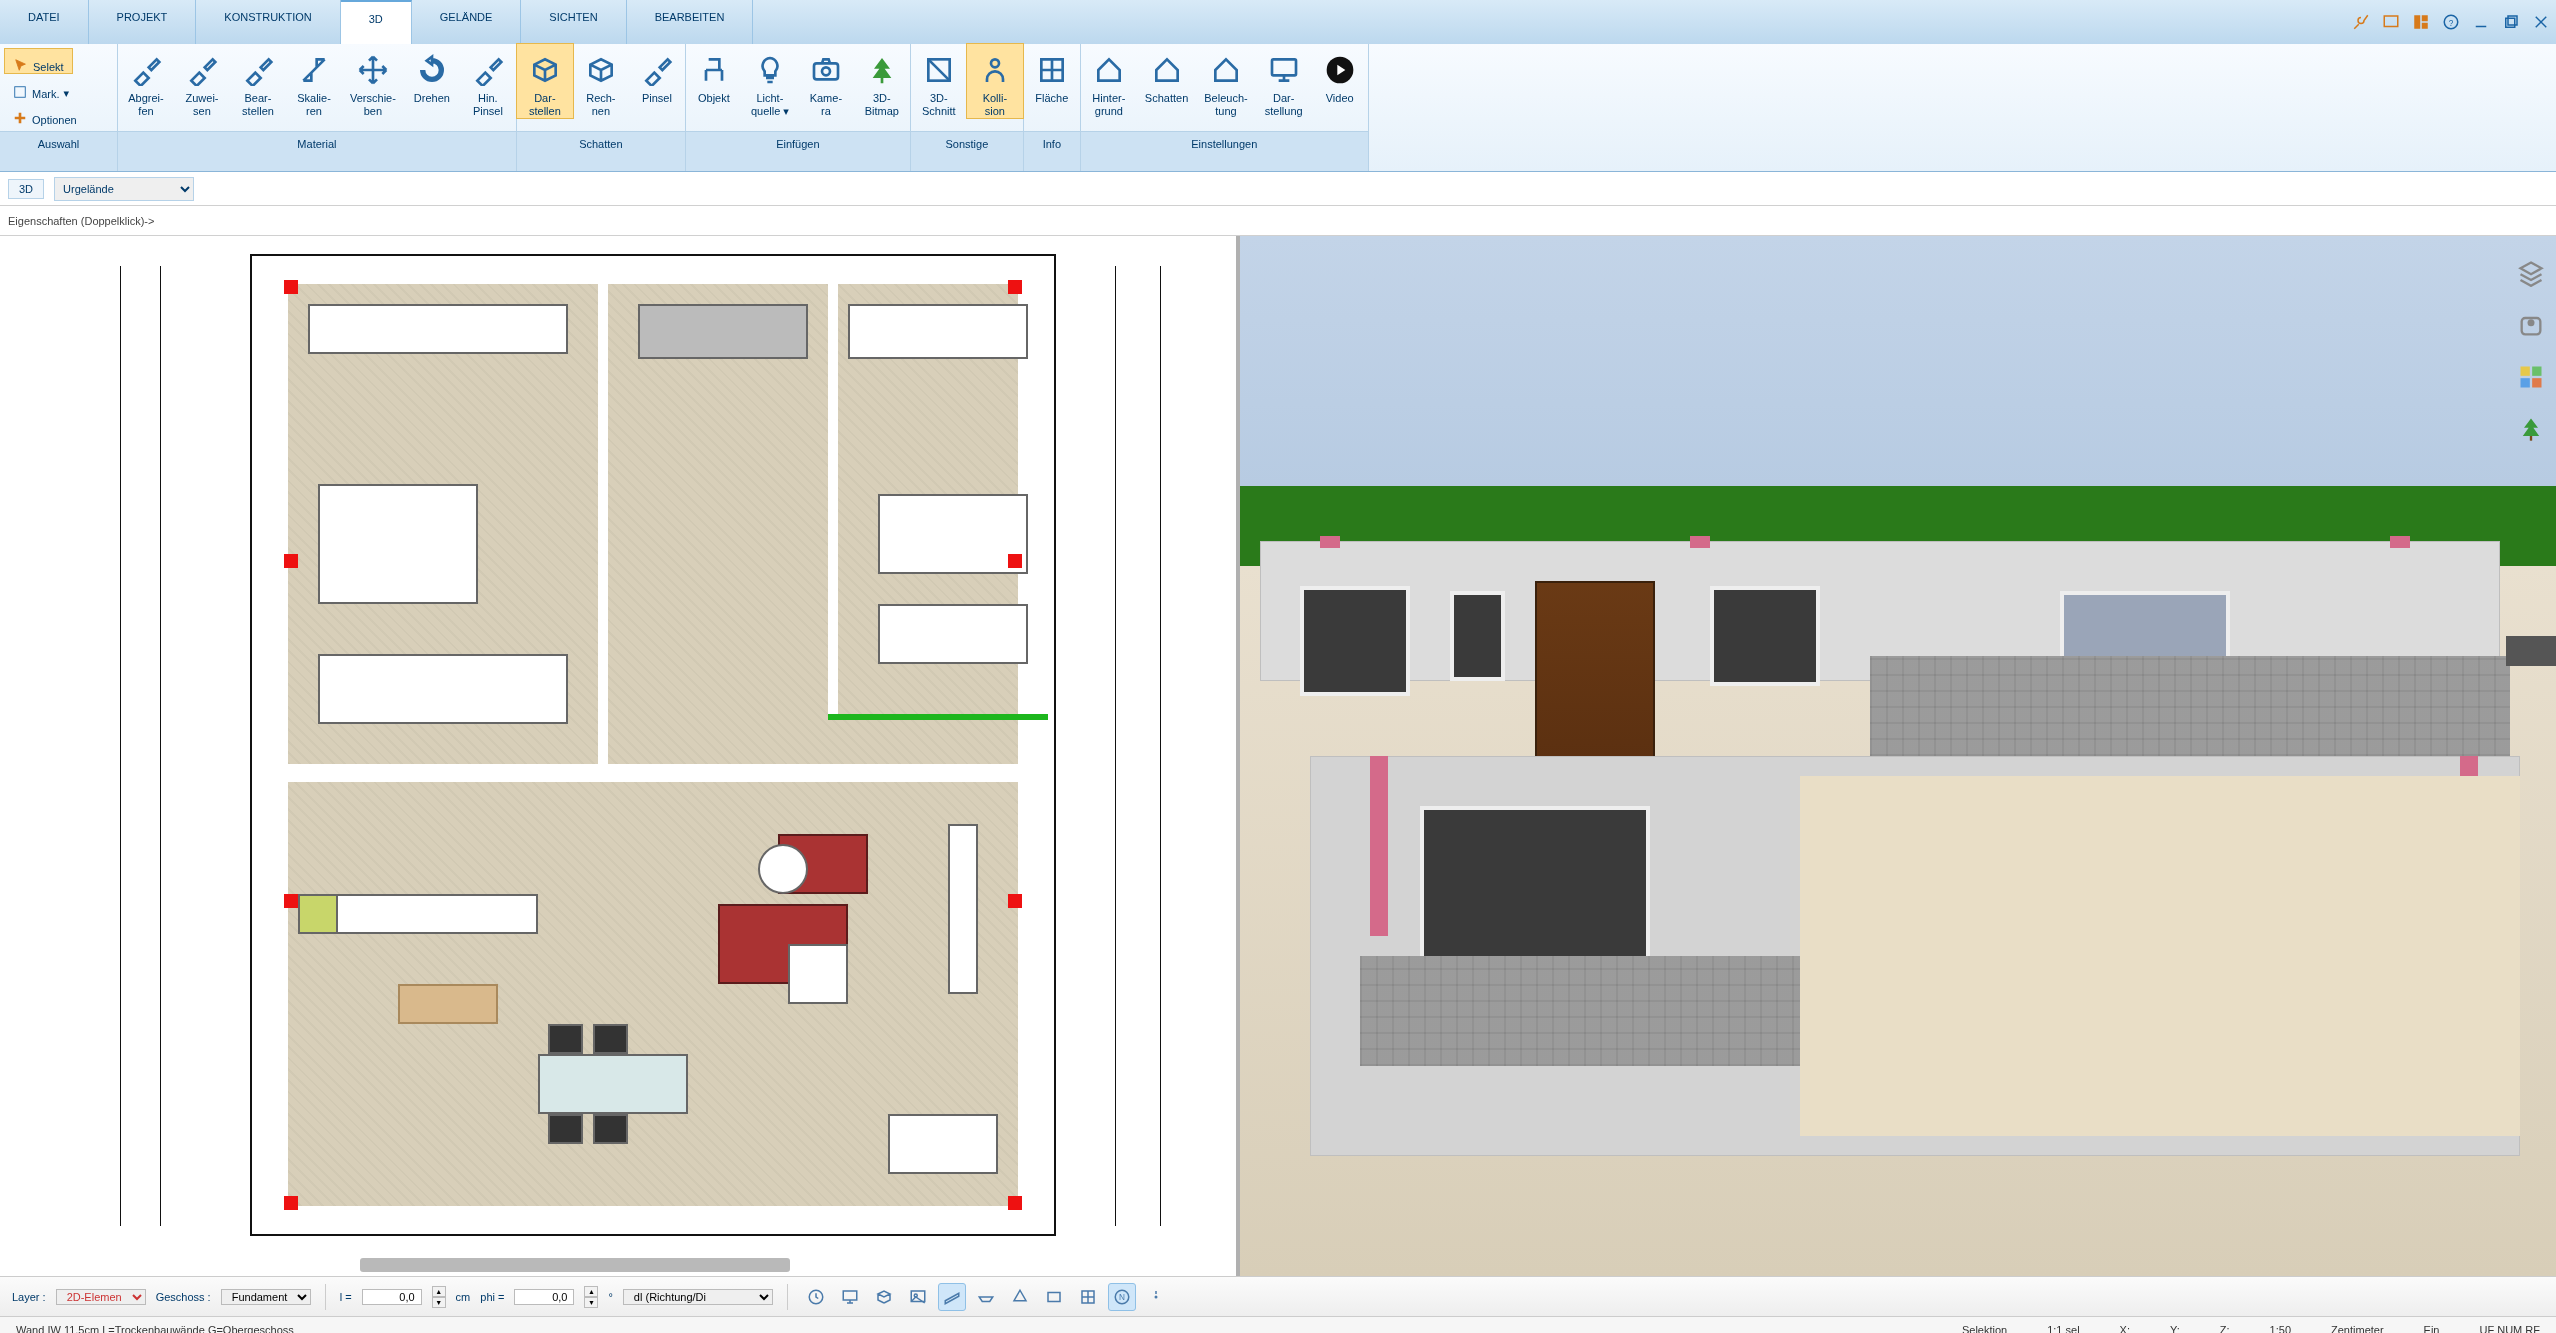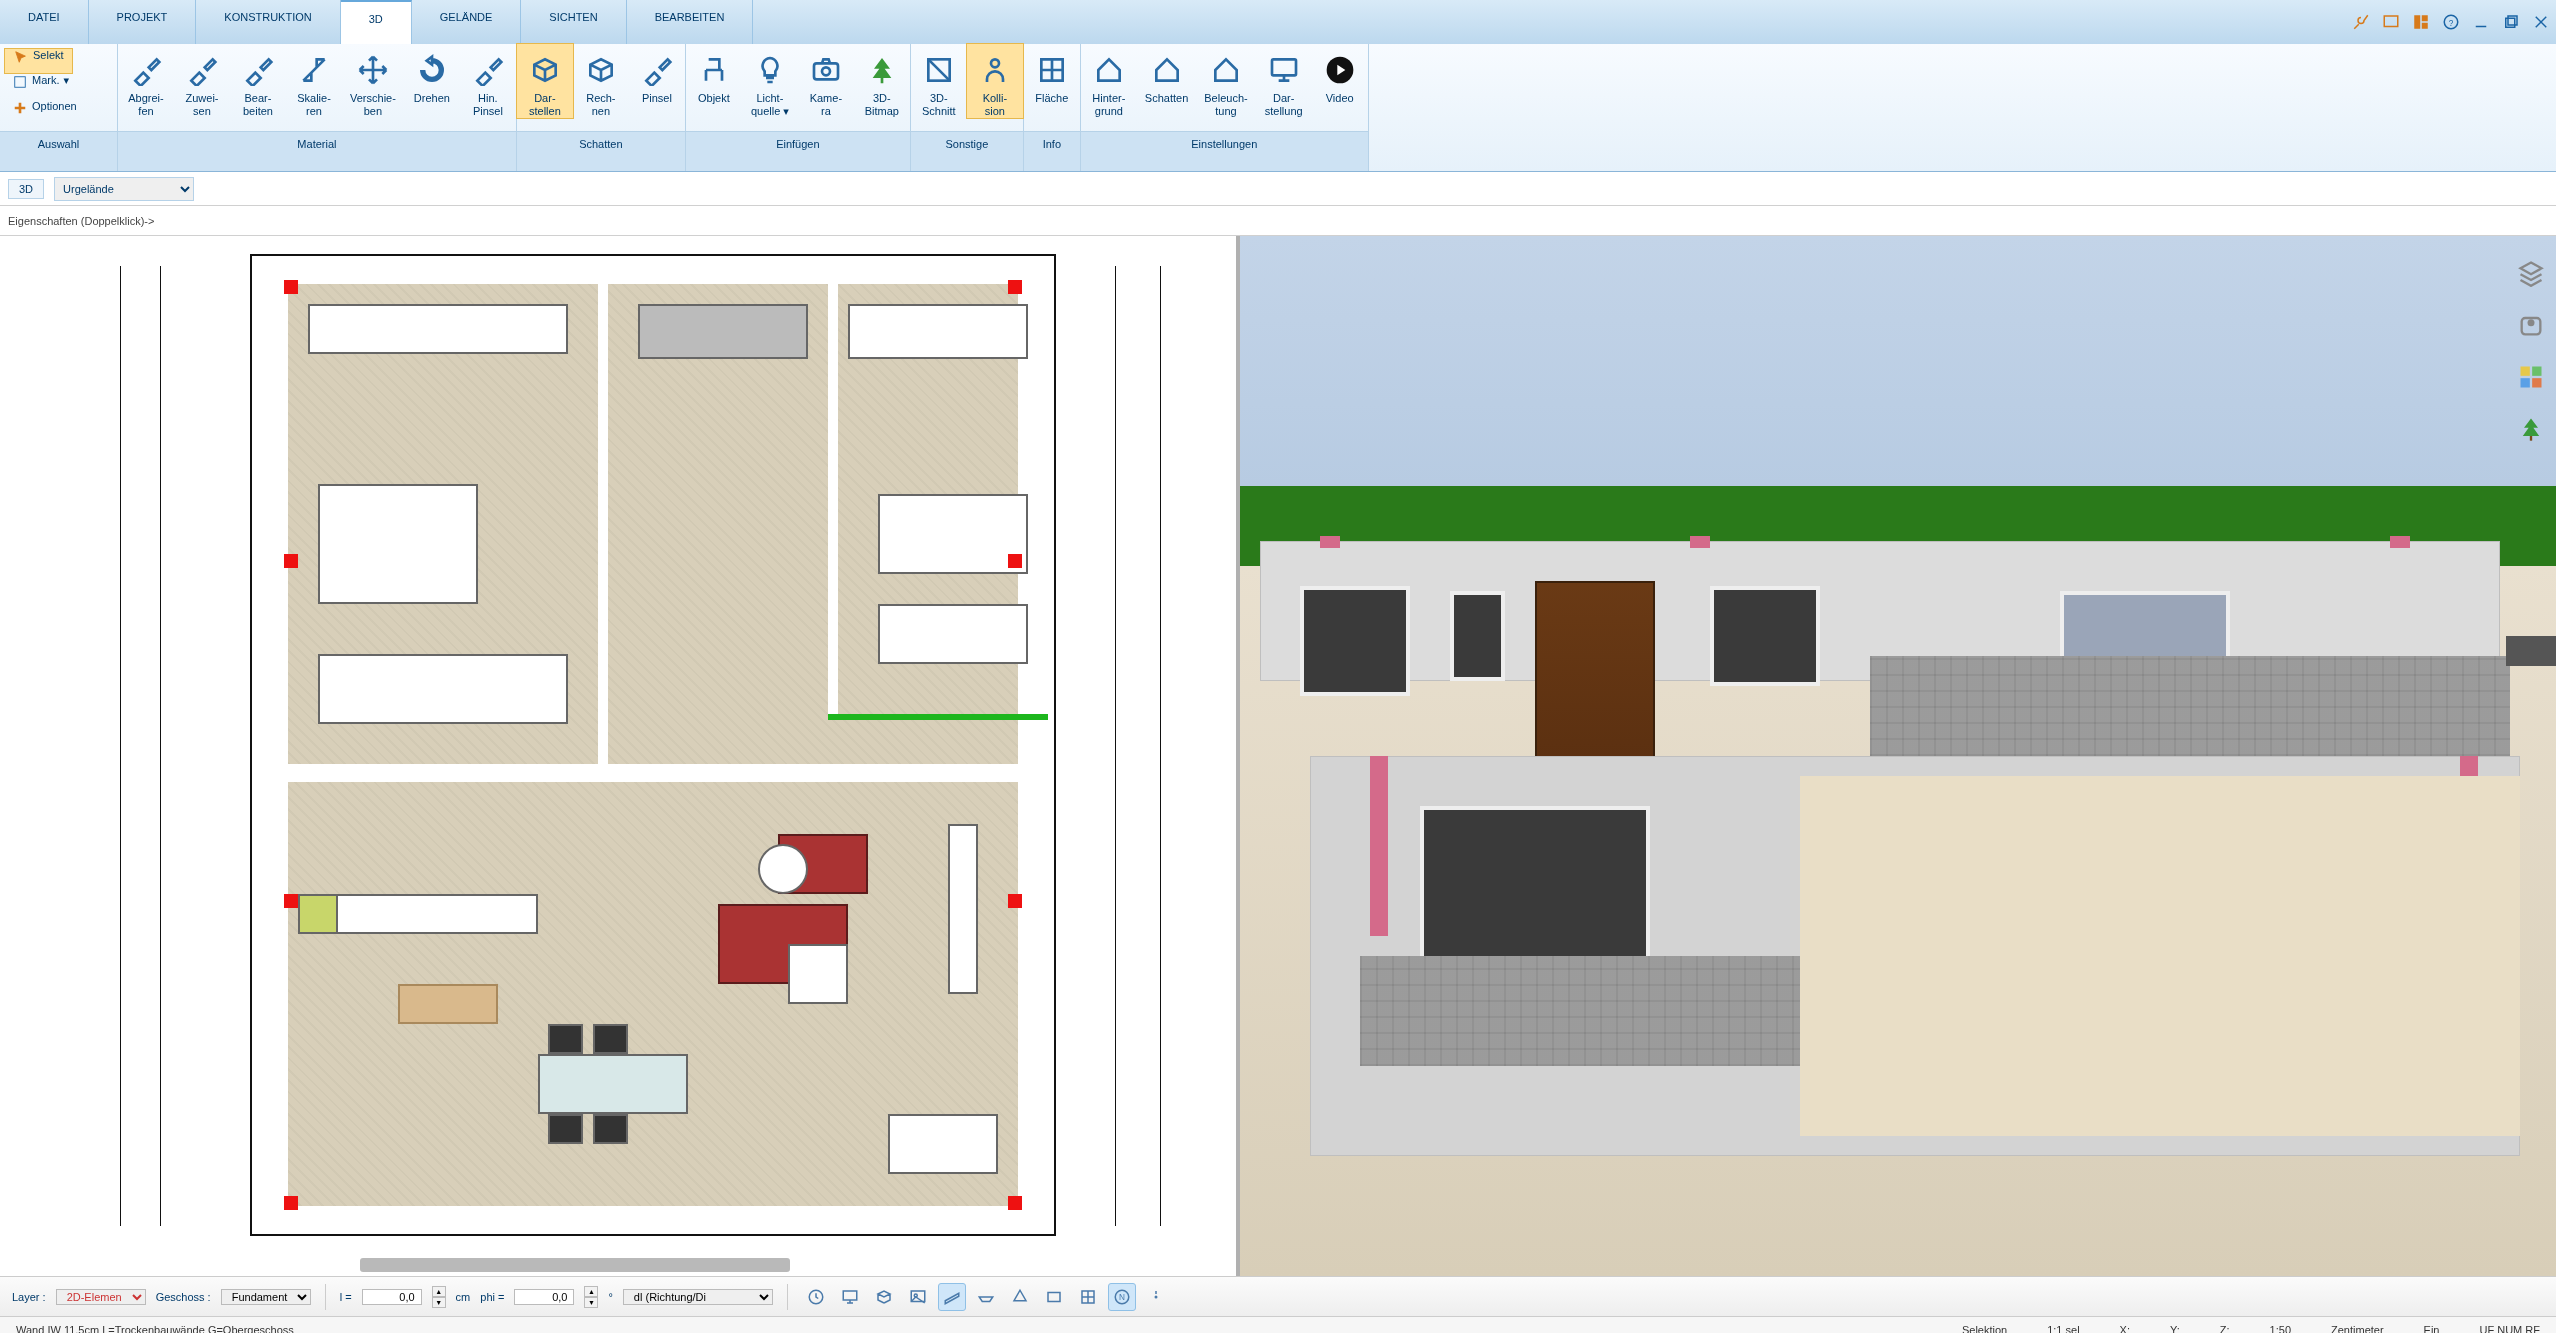--- a/index.html
+++ b/index.html
@@ -16,21 +16,21 @@
 
 #ribbon { display: flex; height: 128px; border-bottom: 1px solid #8ab5d8; background: linear-gradient(#f7fbff,#e6f1fa); }
 .rgroup { display: flex; flex-direction: column; border-right: 1px solid #b6d2e8; }
 .rgroup .row { flex:1; display:flex; align-items:flex-start; }
 .rgroup .ttl { height:40px; line-height:24px; text-align:center; color:#003a6a; background:#cde2f3; border-top:1px solid #b6d2e8; }
 .rbtn { display:flex; flex-direction:column; align-items:center; justify-content:flex-start; padding:6px 8px 0 8px; cursor:pointer; }
 .rbtn .ic { width:40px; height:40px; display:flex; align-items:center; justify-content:center; }
 .rbtn .ic svg { width:32px; height:32px; stroke:#2a6ba5; fill:none; stroke-width:2; }
 .rbtn .lbl { text-align:center; color:#003a6a; white-space:pre; margin-top:2px; line-height:13px; }
 .rbtn.sel { background:#ffe3a0; outline:1px solid #e6b84c; }
-.sbtn { display:flex; align-items:flex-start; height:26px; padding:0 8px; color:#003a6a; cursor:pointer; }
+.sbtn { display:flex; align-items:flex-end; height:26px; padding:0 8px; color:#003a6a; cursor:pointer; }
 .sbtn .sic { width:16px; height:16px; margin-right:4px; display:inline-flex; align-items:center; justify-content:center; }
 .sbtn .sic svg { width:14px; height:14px; stroke:#d77a1a; fill:#d77a1a; }
 
 
 #viewbar { height:34px; display:flex; align-items:center; gap:10px; padding:0 8px; border-bottom:1px solid #d0d0d0; }
 #viewbar .tag { background:#eef5fb; border:1px solid #b6d2e8; padding:3px 10px; color:#003a6a; }
 #viewbar select { border:1px solid #b6d2e8; height:24px; width:140px; padding:0 4px; color:#003a6a; }
 #propbar { height:30px; border-bottom:1px solid #d0d0d0; padding:0 8px; display:flex; align-items:center; color:#444; }
 
 
@@ -194,21 +194,21 @@
           <div class="lbl">Zuwei-
 sen</div>
         </div>
         <div class="rbtn">
           <div class="ic">
             <svg viewBox="0 0 24 24">
               <path d="M4 20l6-6 4 4-6 6zM14 10l6-6 2 2-6 6z"></path>
             </svg>
           </div>
           <div class="lbl">Bear-
-beiten</div>
+stellen</div>
         </div>
         <div class="rbtn">
           <div class="ic">
             <svg viewBox="0 0 24 24">
               <path d="M4 20h6v-6M20 4h-6v6M4 20L20 4"></path>
             </svg>
           </div>
           <div class="lbl">Skalie-
 ren</div>
         </div>

